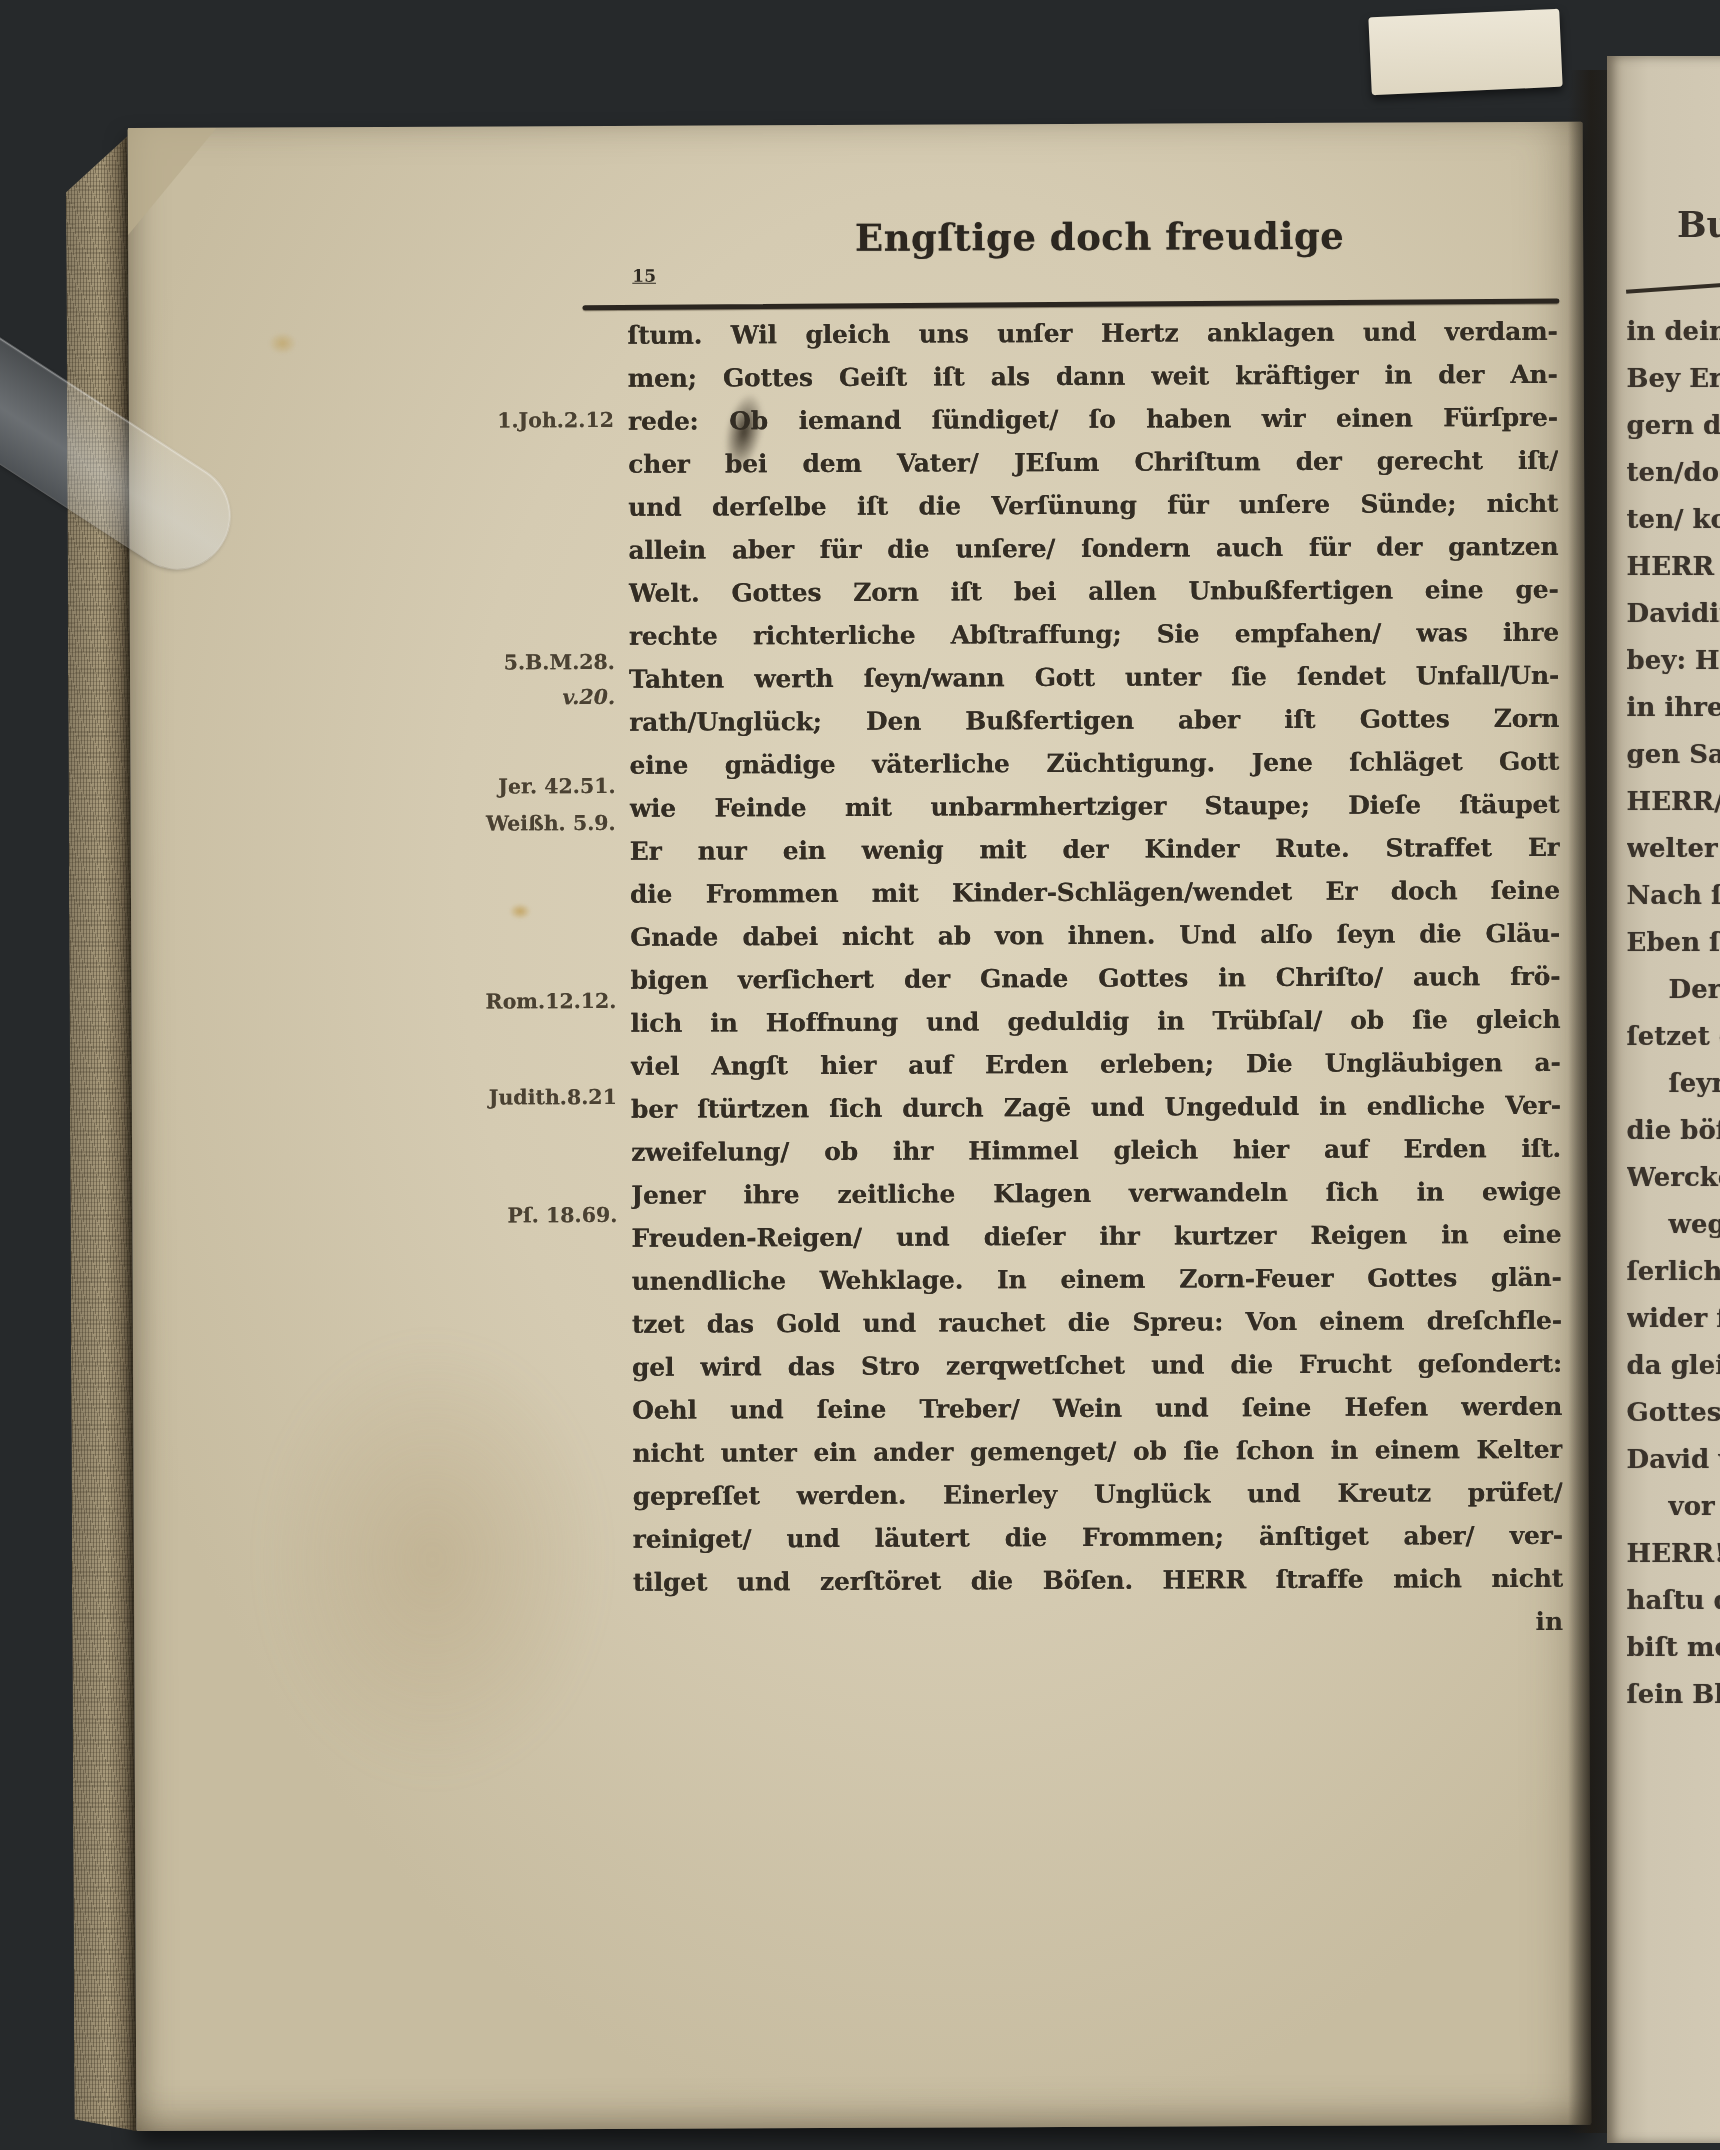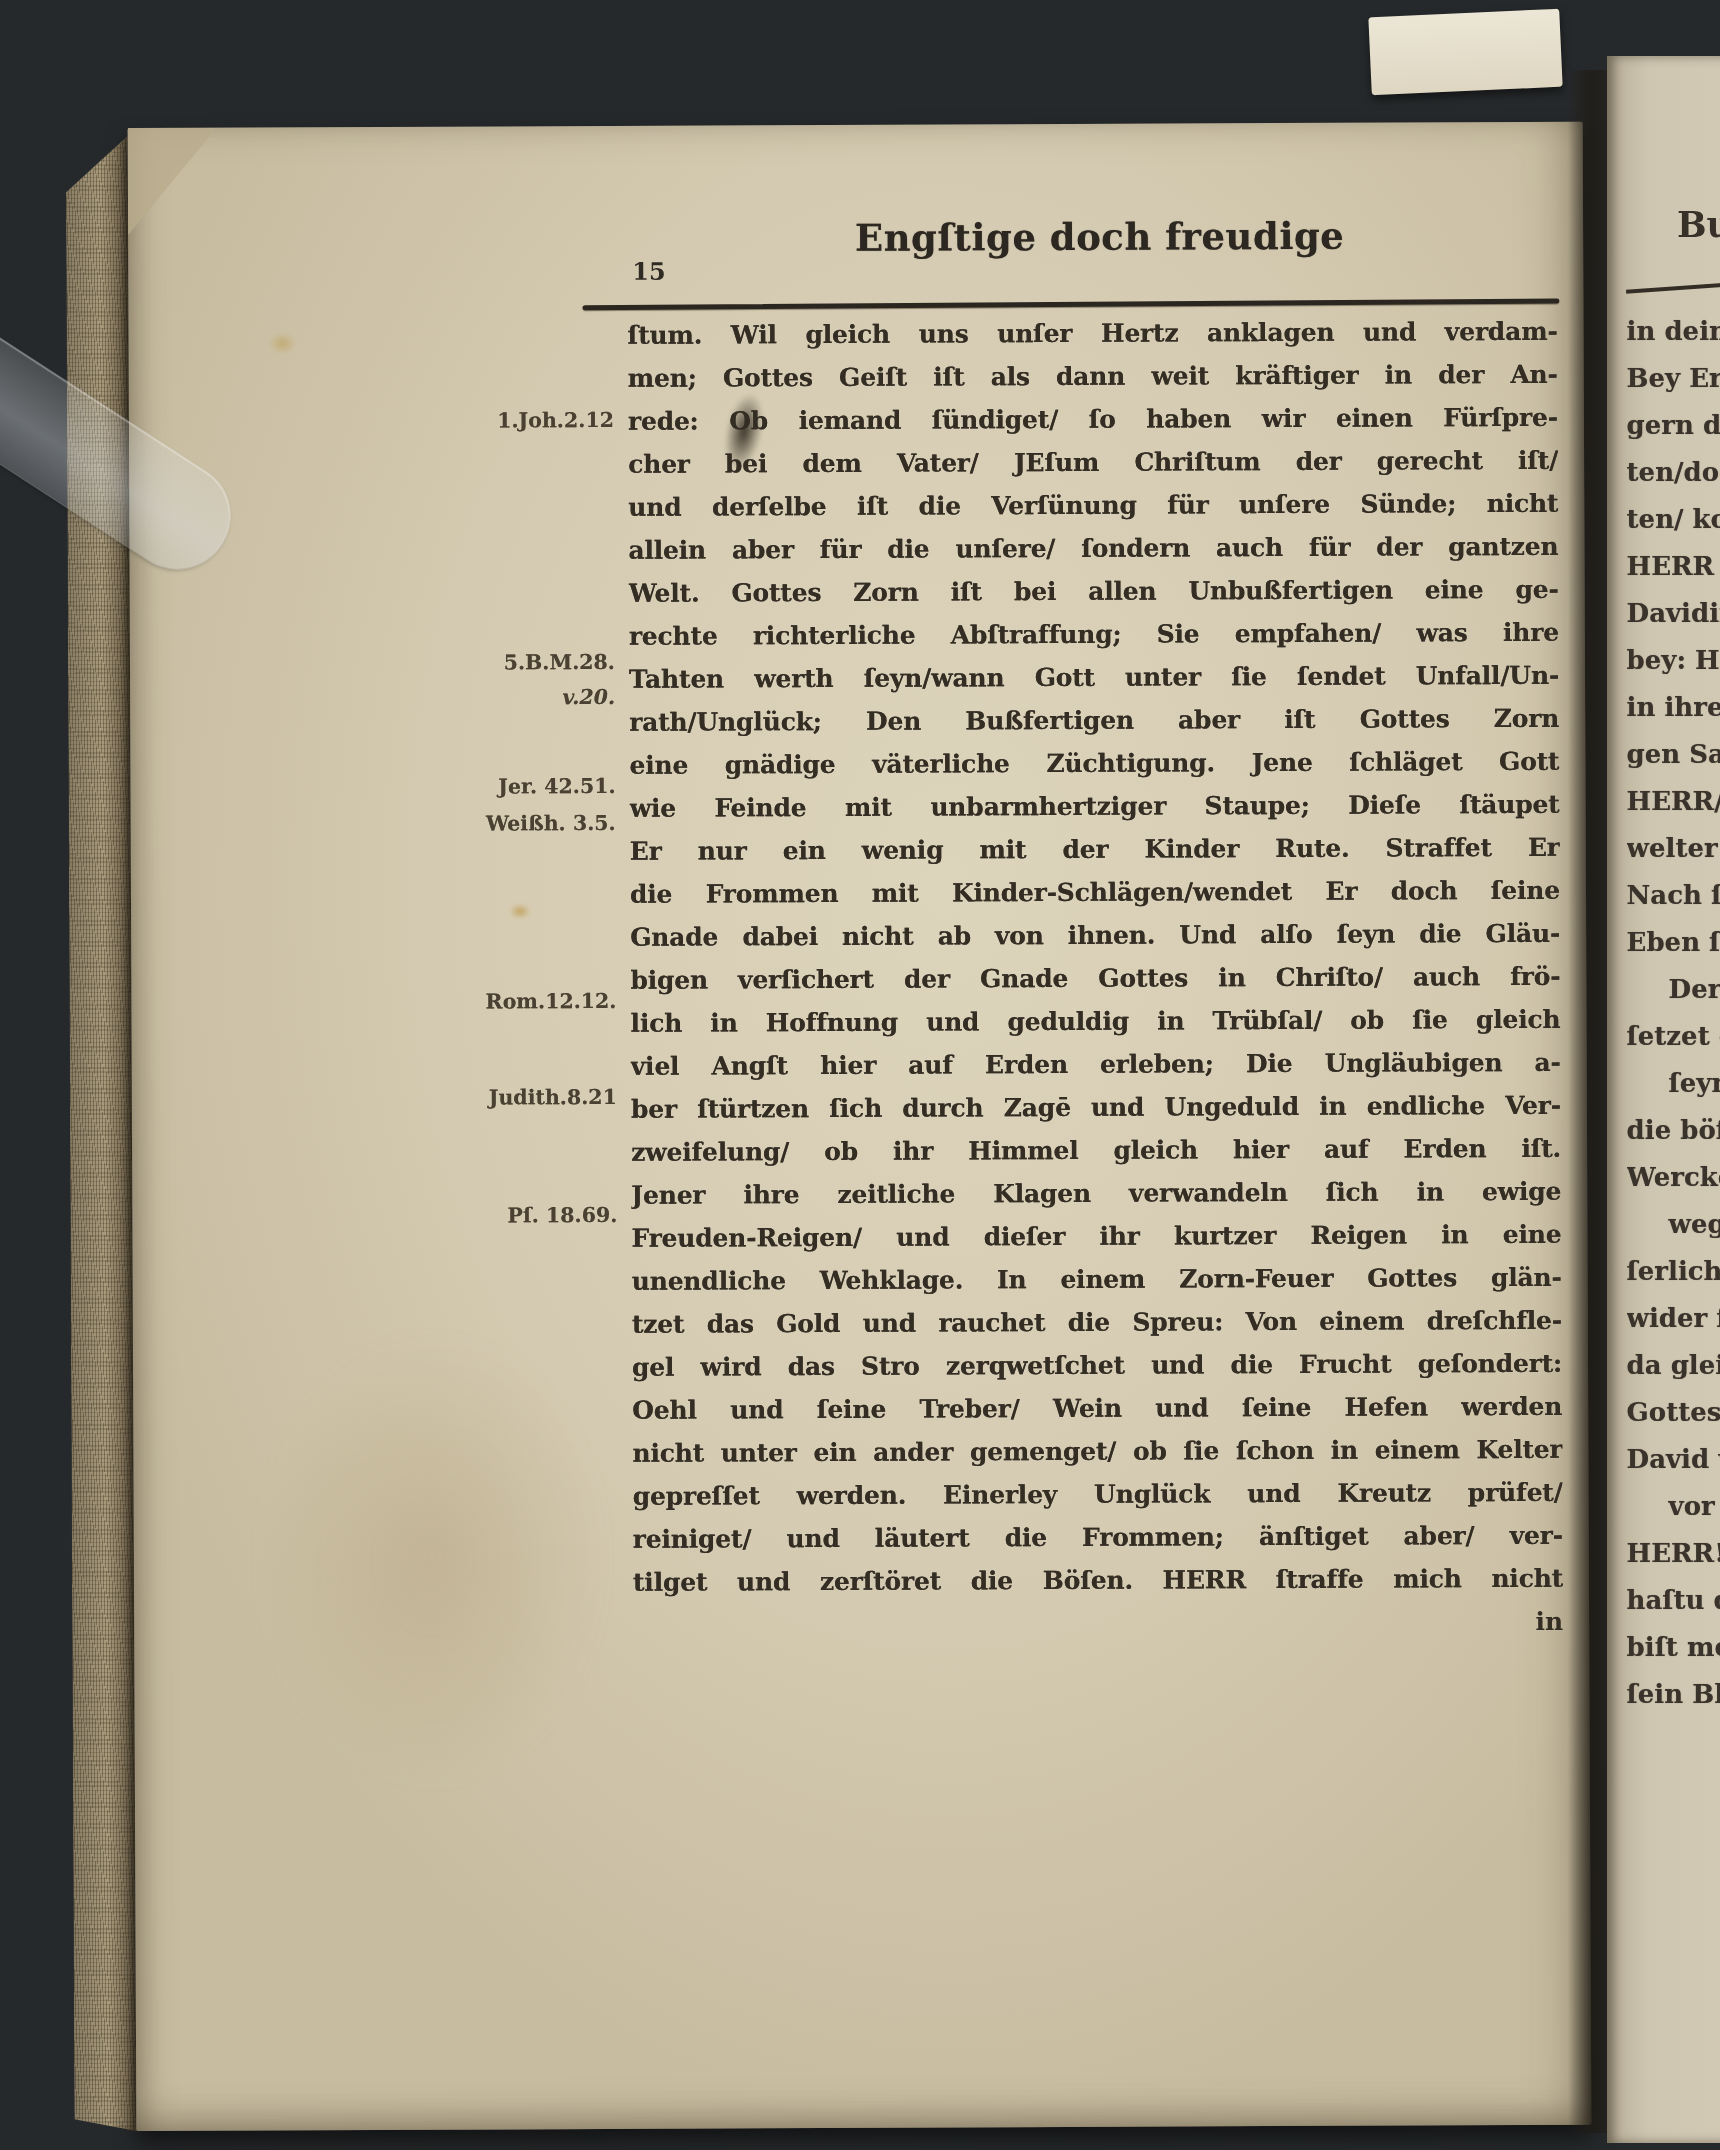--- a/index.html
+++ b/index.html
@@ -54,22 +54,22 @@
     background:radial-gradient(closest-side, rgba(186,150,70,.5), rgba(186,150,70,0));
     filter:blur(1.4px);
   }
   .ink-blot{
     position:absolute;left:597px;top:267px;width:36px;height:79px;
     background:radial-gradient(closest-side, rgba(35,28,18,.85), rgba(35,28,18,0));
     filter:blur(2.3px);transform:rotate(12deg);
   }
   
   .pagenum{
-    position:absolute;left:504px;top:131px;width:103px;
-    font-size:24px;font-weight:700;color:#2f2a22;
+    position:absolute;left:504px;top:140px;width:103px;
+    font-size:17px;font-weight:700;color:#2f2a22;text-decoration:underline;
   }
   .header{
     position:absolute;left:626px;top:91px;width:691px;
     text-align:center;font-size:37px;font-weight:700;color:#2c2720;
     letter-spacing:0.5px;text-shadow:0 0 0.9px rgba(44,39,32,.6);
     white-space:nowrap;
   }
   .header-rule{
     position:absolute;left:454px;top:178px;width:977px;height:5.1px;
     background:#2b2620;border-radius:2.8px;transform:rotate(-0.15deg);
@@ -156,21 +156,21 @@
     <div class="ink-blot"></div>
 
     <div class="pagenum">15</div>
     <div class="header">Engſtige doch freudige</div>
     <div class="header-rule"></div>
 
     <div class="mnote mn1">1.Joh.2.12</div>
     <div class="mnote mn2">5.B.M.28.</div>
     <div class="mnote mn3">v.20.</div>
     <div class="mnote mn4">Jer. 42.51.</div>
-    <div class="mnote mn5">Weißh. 3.5.</div>
+    <div class="mnote mn5">Weißh. 5.9.</div>
     <div class="mnote mn6">Rom.12.12.</div>
     <div class="mnote mn7">Judith.8.21</div>
     <div class="mnote mn8">Pſ. 18.69.</div>
 
     <div class="textblock">
       <div class="bl">ſtum. Wil gleich uns unſer Hertz anklagen und verdam-</div>
       <div class="bl">men; Gottes Geiſt iſt als dann weit kräftiger in der An-</div>
       <div class="bl">rede: Ob iemand ſündiget/ ſo haben wir einen Fürſpre-</div>
       <div class="bl">cher bei dem Vater/ JEſum Chriſtum der gerecht iſt/</div>
       <div class="bl">und derſelbe iſt die Verſünung für unſere Sünde; nicht</div>

